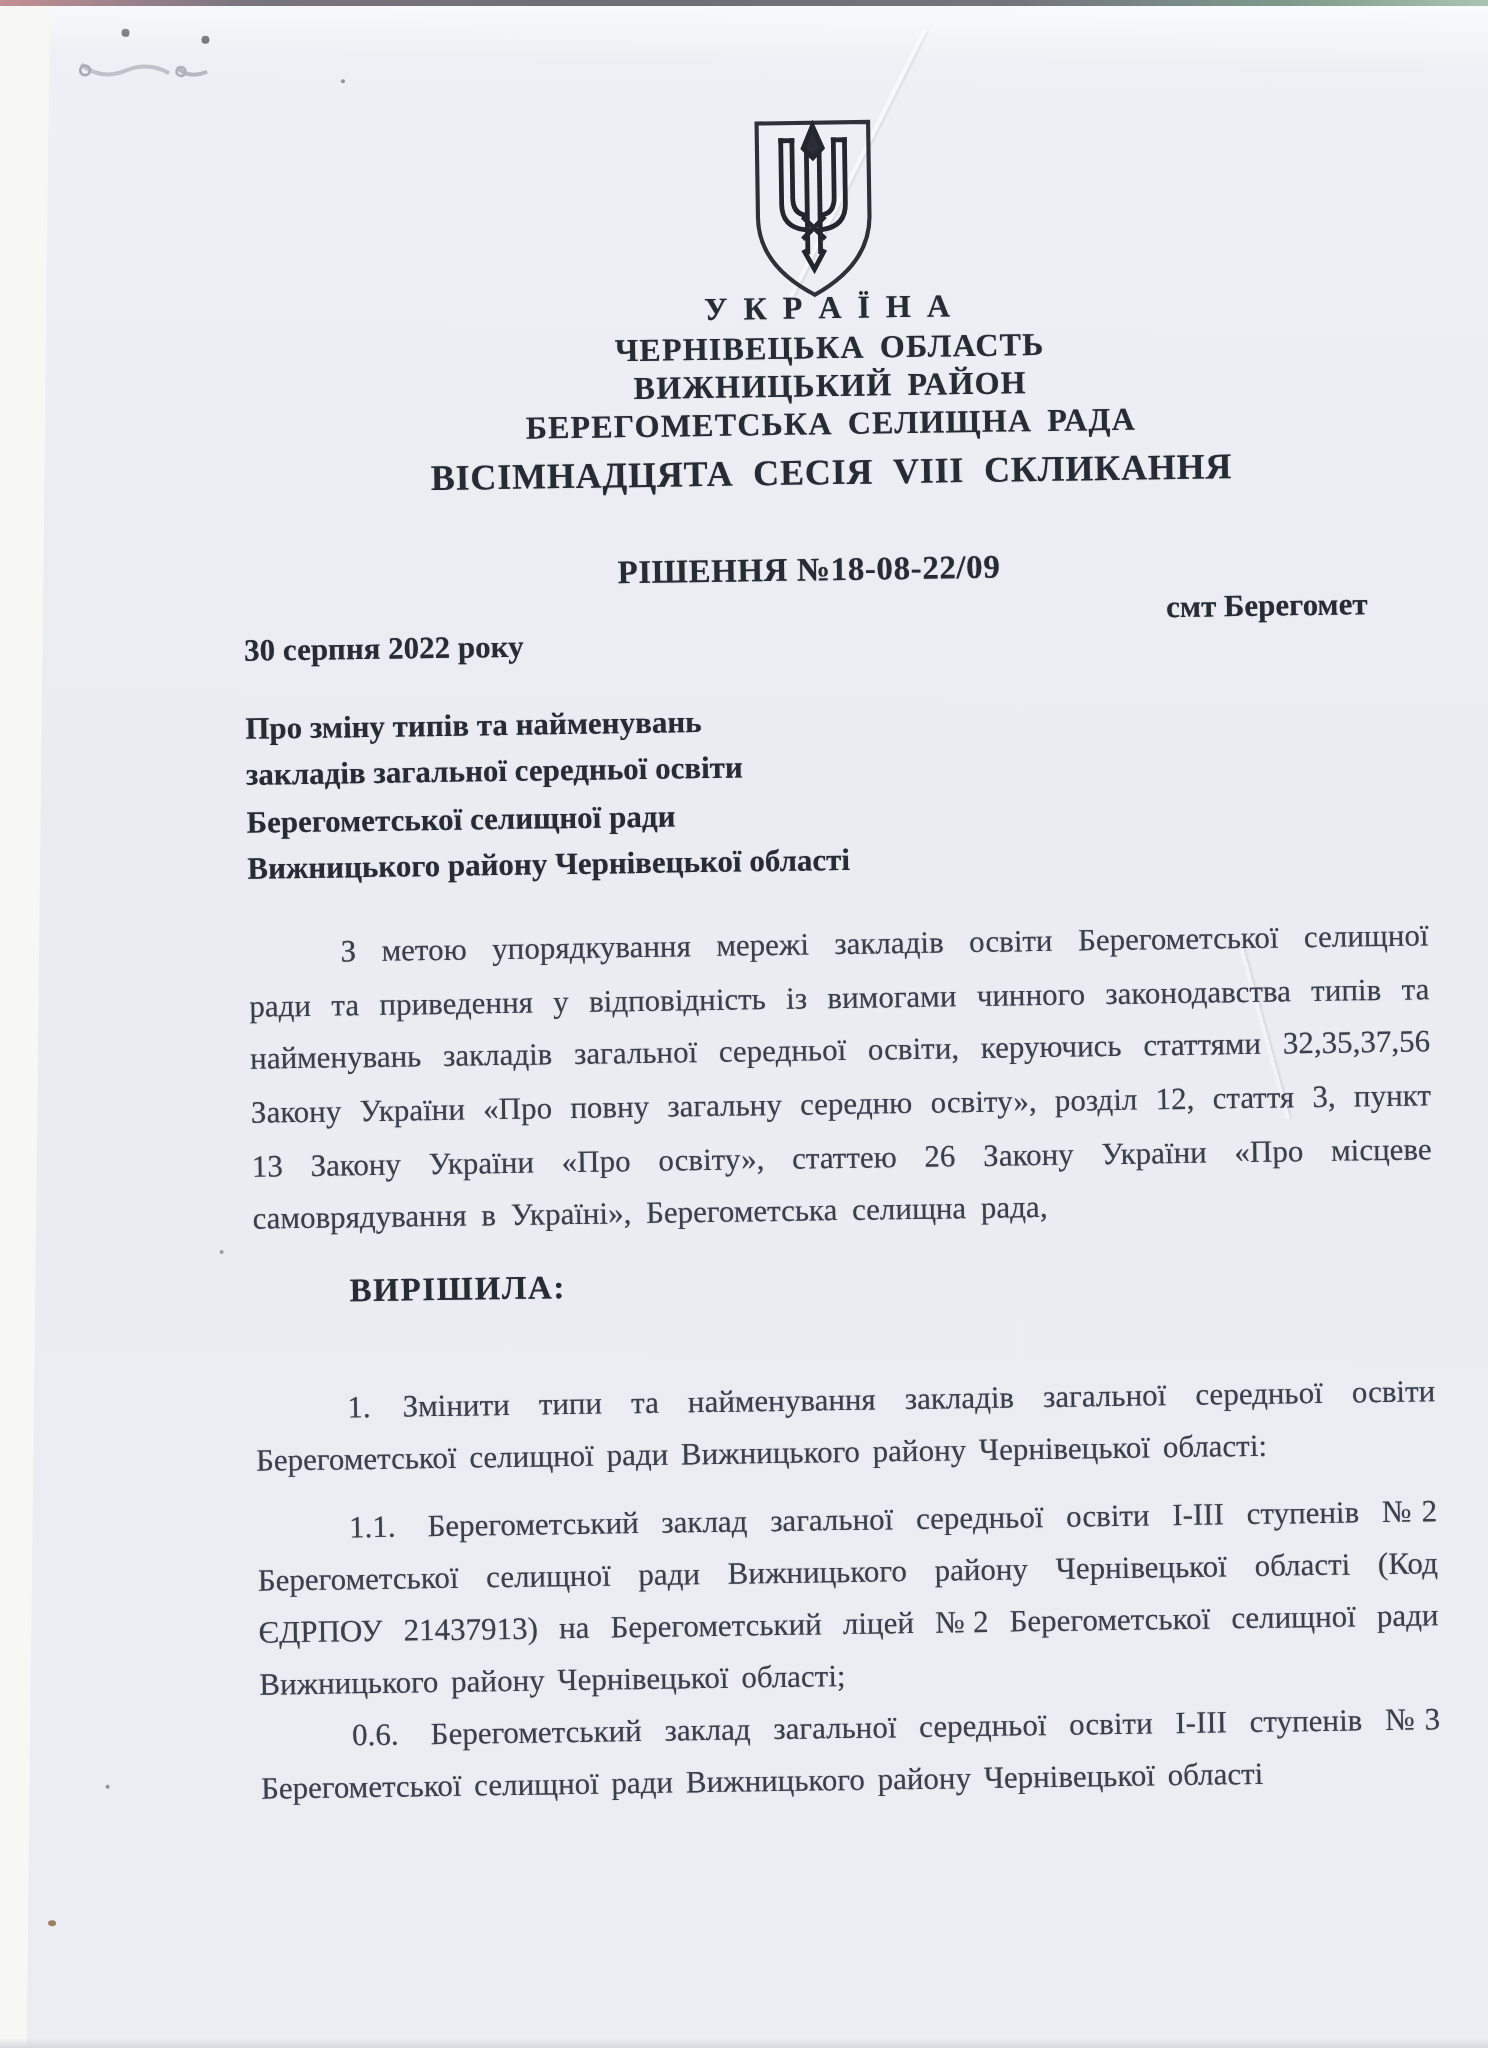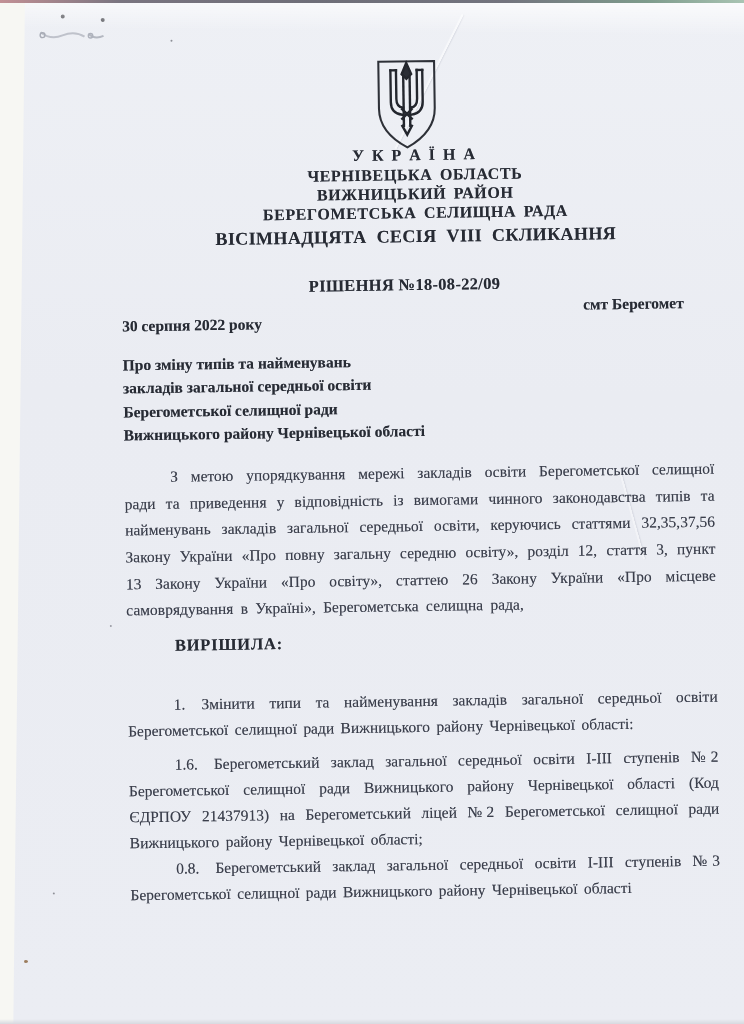--- a/index.html
+++ b/index.html
@@ -120,20 +120,20 @@
 закладів загальної середньої освіти
 Берегометської селищної ради
 Вижницького району Чернівецької області</div>
 
     <p class="preamble">З метою упорядкування мережі закладів освіти Берегометської селищної ради та приведення у відповідність із вимогами чинного законодавства типів та найменувань закладів загальної середньої освіти, керуючись статтями 32,35,37,56 Закону України «Про повну загальну середню освіту», розділ 12, стаття 3, пункт 13 Закону України «Про освіту», статтею 26 Закону України «Про місцеве самоврядування в Україні», Берегометська селищна рада,</p>
 
     <div class="resolved">ВИРІШИЛА:</div>
 
     <p class="item i1"><span class="num">1.</span><span>Змінити типи та найменування закладів загальної середньої освіти Берегометської селищної ради Вижницького району Чернівецької області:</span></p>
 
-    <p class="item i11"><span class="num">1.6.</span><span>Берегометський заклад загальної середньої освіти І-ІІІ ступенів №2 Берегометської селищної ради Вижницького району Чернівецької області (Код ЄДРПОУ 21437913) на Берегометський ліцей №2 Берегометської селищної ради Вижницького району Чернівецької області;</span></p>
+    <p class="item i11"><span class="num">1.1.</span><span>Берегометський заклад загальної середньої освіти І-ІІІ ступенів №2 Берегометської селищної ради Вижницького району Чернівецької області (Код ЄДРПОУ 21437913) на Берегометський ліцей №2 Берегометської селищної ради Вижницького району Чернівецької області;</span></p>
 
-    <p class="item i12"><span class="num">0.8.</span><span>Берегометський заклад загальної середньої освіти І-ІІІ ступенів №3 Берегометської селищної ради Вижницького району Чернівецької області</span></p>
+    <p class="item i12"><span class="num">0.6.</span><span>Берегометський заклад загальної середньої освіти І-ІІІ ступенів №3 Берегометської селищної ради Вижницького району Чернівецької області</span></p>
 
   </div>
 </div>
 
 <div class="bottom-shade"></div>
 
 </body></html>

